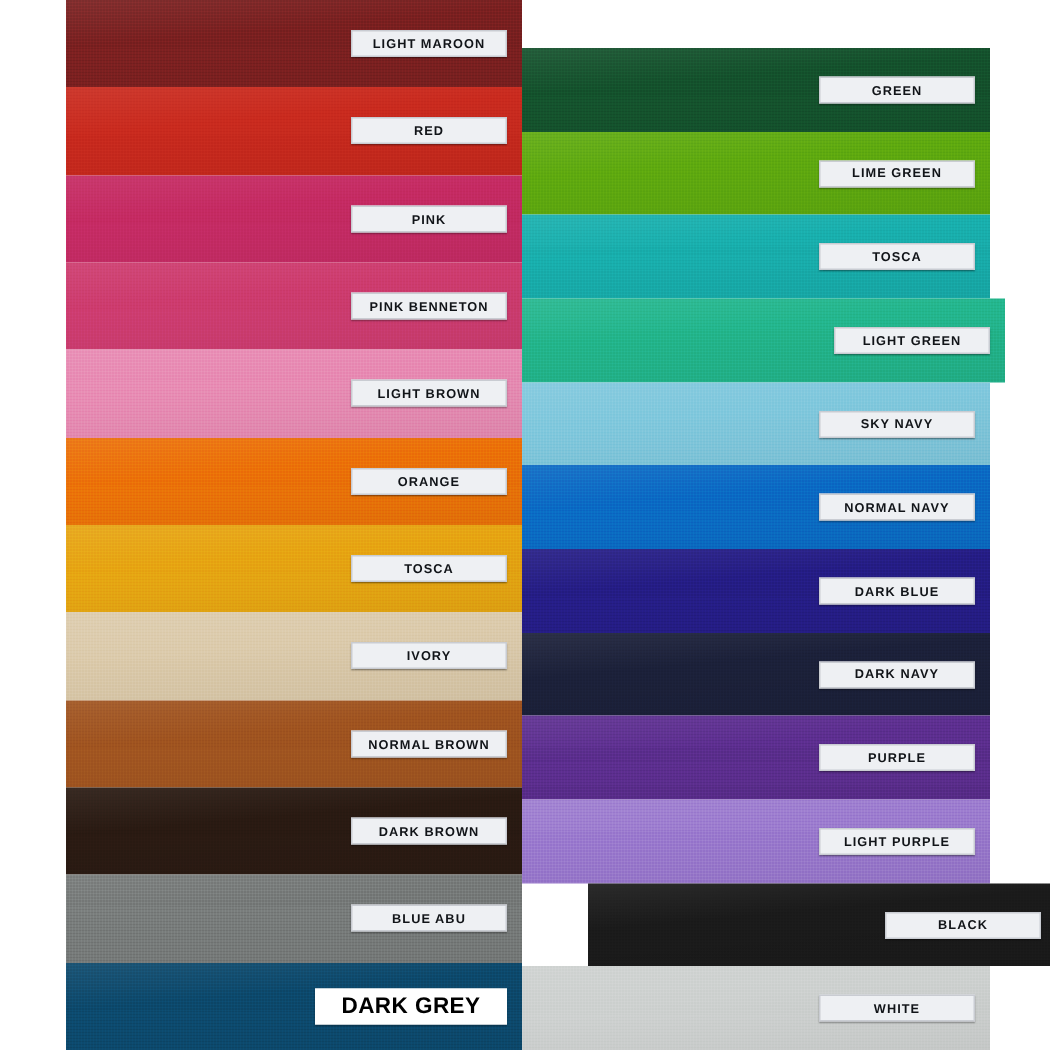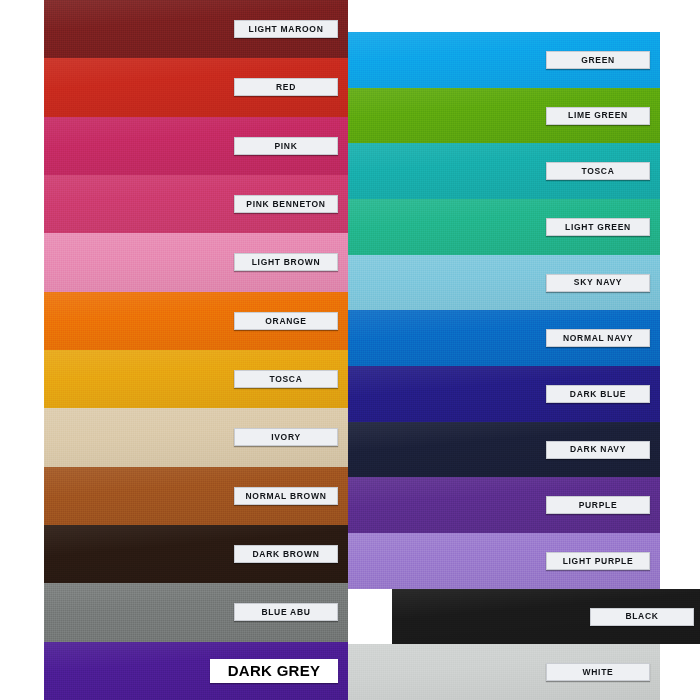--- a/index.html
+++ b/index.html
@@ -173,51 +173,51 @@
           <span class="label-text">DARK BROWN</span>
         </div>
       </div>
       <div class="swatch" style="background-color: rgb(120, 124, 123);">
         <div class="texture"></div>
         <div class="shade"></div>
         <div class="label-box">
           <span class="label-text">BLUE ABU</span>
         </div>
       </div>
-      <div class="swatch" style="background-color: #4c1d95;">
+      <div class="swatch" style="background-color: #0c4a6e;">
         <div class="texture"></div>
         <div class="shade"></div>
         <div class="label-box emphasis">
           <span class="label-text">DARK GREY</span>
         </div>
       </div>
     </div>
   <div class="column" id="right-column">
-      <div class="swatch" style="background-color: #0ea5e9; margin-top: 32px;">
+      <div class="swatch" style="background-color: #14532d; margin-top: 32px;">
         <div class="texture"></div>
         <div class="shade"></div>
         <div class="label-box">
           <span class="label-text">GREEN</span>
         </div>
       </div>
       <div class="swatch" style="background-color: rgb(94, 169, 15);">
         <div class="texture"></div>
         <div class="shade"></div>
         <div class="label-box">
           <span class="label-text">LIME GREEN</span>
         </div>
       </div>
       <div class="swatch" style="background-color: rgb(24, 175, 173);">
         <div class="texture"></div>
         <div class="shade"></div>
         <div class="label-box">
           <span class="label-text">TOSCA</span>
         </div>
       </div>
-      <div class="swatch" style="background-color: rgb(35, 182, 141);">
+      <div class="swatch" style="background-color: rgb(35, 182, 141); padding-left: 10px;">
         <div class="texture"></div>
         <div class="shade"></div>
         <div class="label-box">
           <span class="label-text">LIGHT GREEN</span>
         </div>
       </div>
       <div class="swatch" style="background-color: rgb(128, 200, 221);">
         <div class="texture"></div>
         <div class="shade"></div>
         <div class="label-box">

